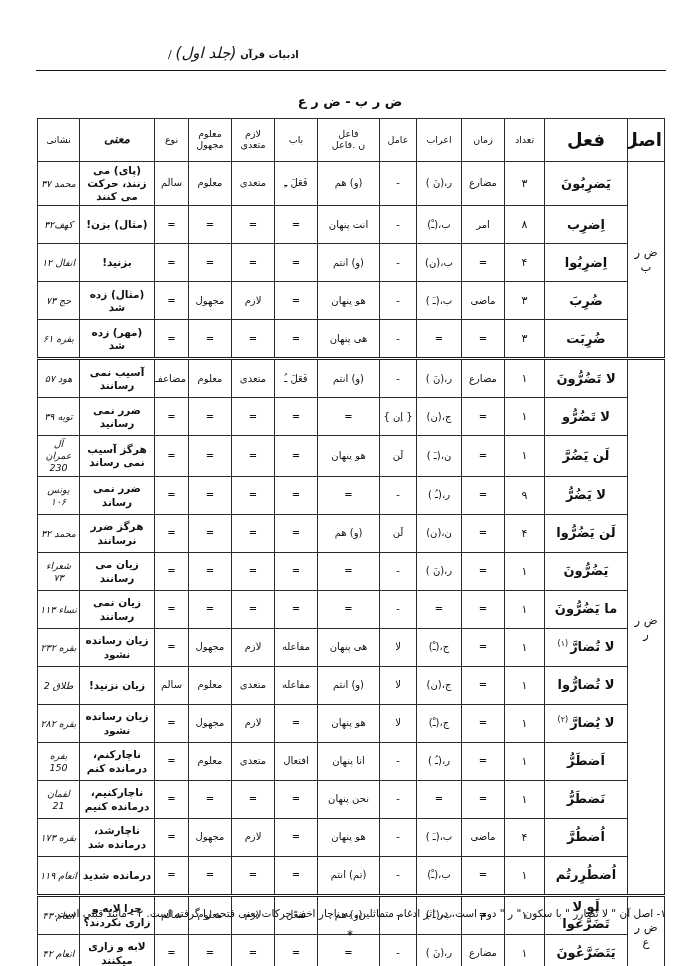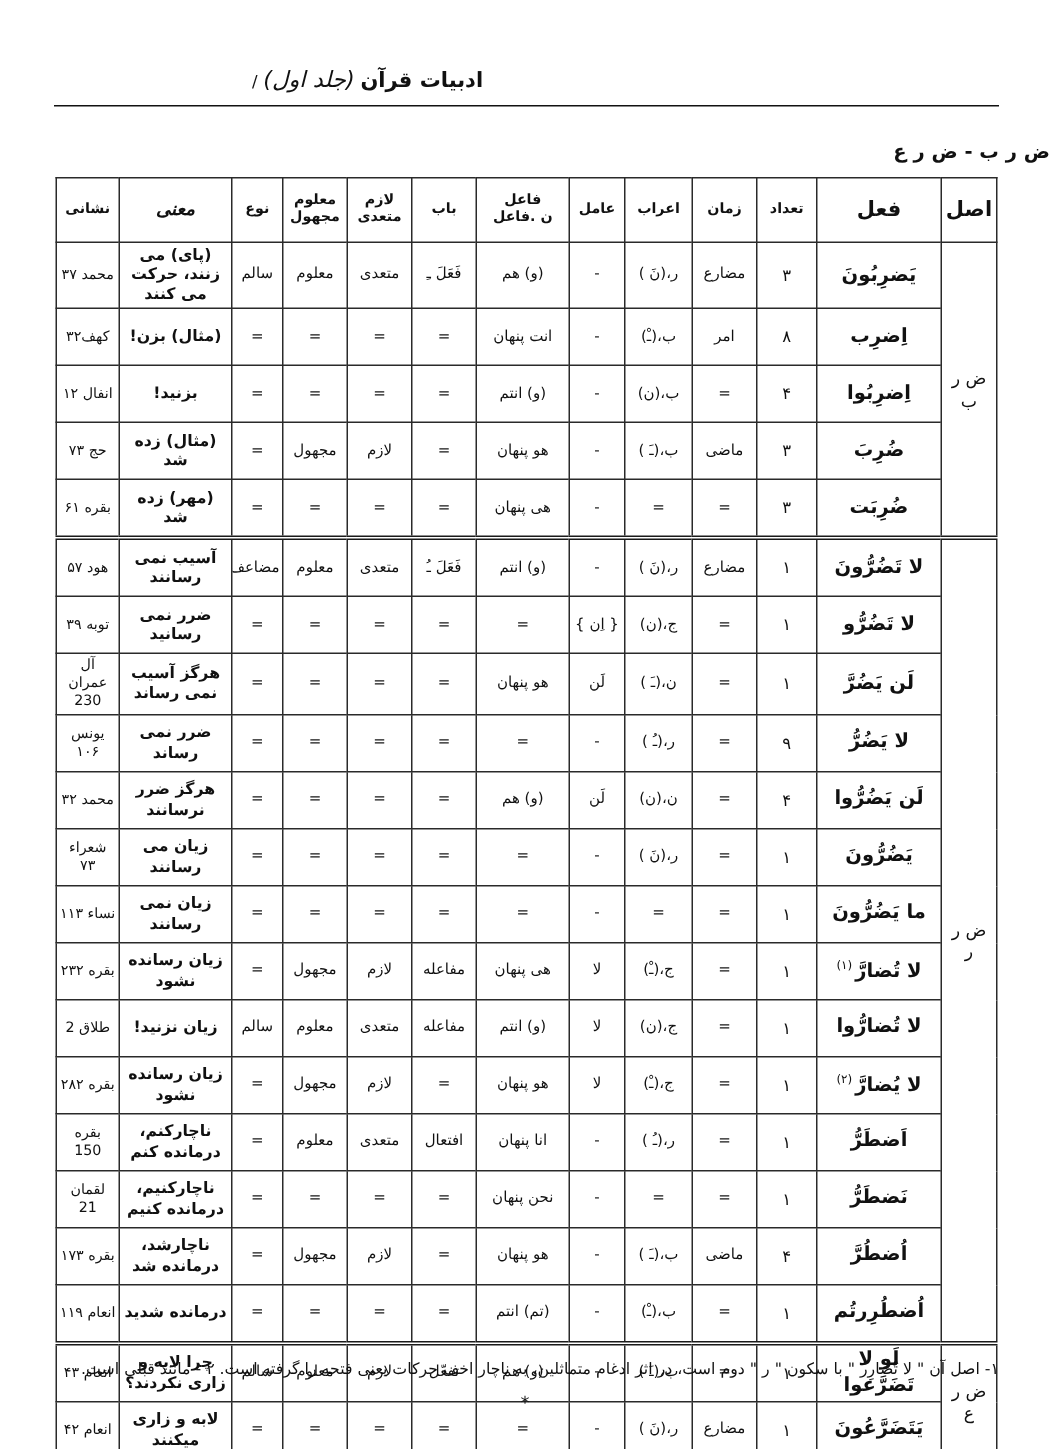--- a/index.html
+++ b/index.html
@@ -5,50 +5,50 @@
   html,body{margin:0;padding:0;}
   body{
     width:700px;height:966px;background:#ffffff;
     font-family:"DejaVu Sans",sans-serif;color:#111;
     position:relative;overflow:hidden;
   }
   .page-header{
     position:absolute;top:44px;left:168px;
     direction:rtl;font-size:12px;white-space:nowrap;
   }
-  .page-header .book-title{font-weight:bold;font-size:14px;}
+  .page-header .book-title{font-weight:bold;font-size:10px;}
   .page-header .volume{font-size:15px;font-style:italic;}
   .page-header .page-slash{font-size:11px;}
   .header-rule{
     position:absolute;top:70px;left:36px;width:630px;
     border:0;border-top:1.6px solid #111;margin:0;
   }
   .doc-title{
     position:absolute;top:94px;left:0;width:100%;
-    text-align:right;font-size:13px;font-weight:bold;direction:rtl;
+    text-align:center;font-size:13px;font-weight:bold;direction:rtl;
   }
   table.conj{
     position:absolute;top:118px;left:37px;width:627px;
     direction:rtl;border-collapse:collapse;table-layout:fixed;
     background:#fff;
   }
   table.conj th,table.conj td{
     border:1px solid #2a2a2a;
     padding:2px 2px;text-align:center;vertical-align:middle;
     overflow:hidden;
   }
   table.conj{border:1.5px solid #1a1a1a;}
-  thead th{height:38px;white-space:pre-line;font-weight:bold;font-size:9.5px;line-height:1.15;}
-  thead th.big{font-size:14px;font-weight:bold;margin-top:45px;}
+  thead th{height:38px;white-space:pre-line;font-weight:normal;font-size:9.5px;line-height:1.15;}
+  thead th.big{font-size:18px;font-weight:bold;margin-top:45px;}
   thead th.mid{font-size:12px;font-weight:bold;font-style:italic;}
   tbody td{height:33px;font-size:10px;line-height:1.25;}
   td.col-verb{font-weight:bold;font-size:13px;}
   td.col-count{font-size:11px;}
   td.col-meaning{font-weight:bold;font-size:10.5px;}
-  td.col-address{font-size:9.5px;}
+  td.col-address{font-size:9.5px;font-style:italic;}
   td.root-cell{font-weight:normal;font-size:11.5px;vertical-align:top;padding-top:9px;}
   tr.section-start td{border-top:3px double #1a1a1a;}
   .verb-note{font-size:8px;font-weight:normal;vertical-align:super;margin-right:2px;}
   .footnote{
     position:absolute;top:906px;left:30px;right:34px;
     direction:rtl;text-align:right;font-size:10.5px;line-height:1.4;
   }
   .footnote-star{
     position:absolute;top:928px;left:0;width:100%;
     text-align:center;font-size:12px;

